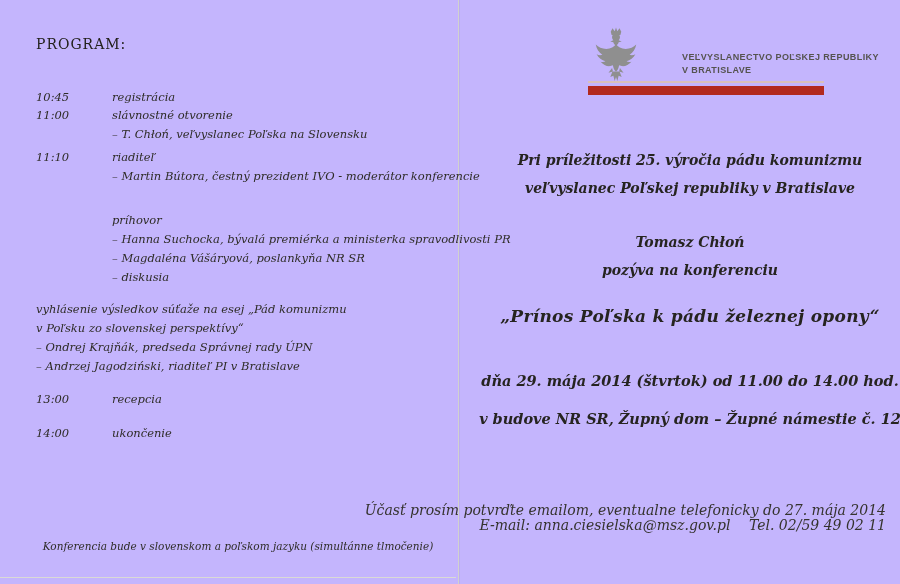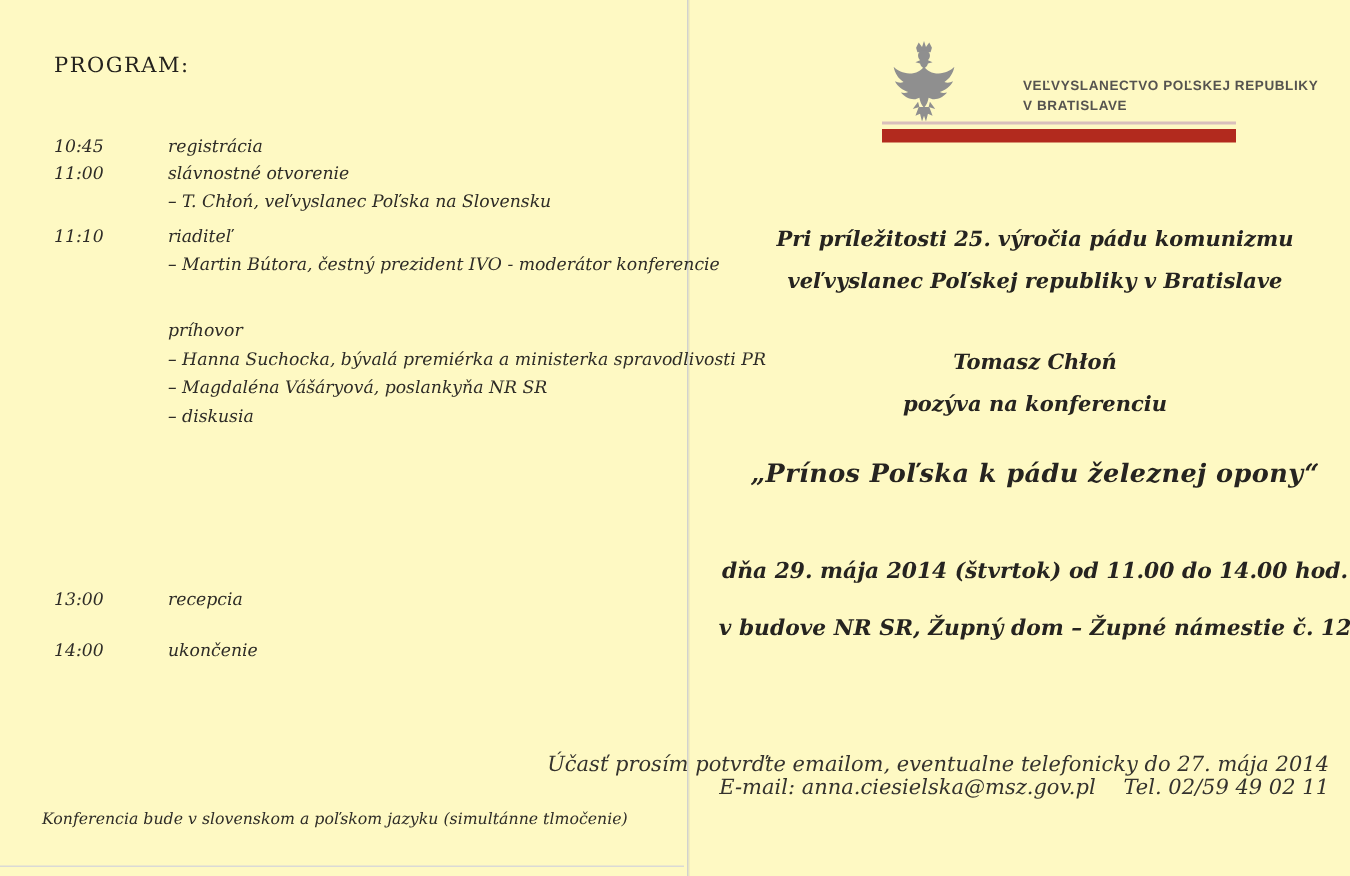--- a/index.html
+++ b/index.html
@@ -1,28 +1,28 @@
 <!DOCTYPE html>
 <html><head>
 <meta charset="utf-8">
 <style>
   html,body{margin:0;padding:0;background:#e9e9e7;}
   .page{
-    position:relative;width:900px;height:584px;background:#fef9c3;
+    position:relative;width:900px;height:584px;background:#c4b5fd;
     font-family:"DejaVu Serif", serif;color:#2a2824;overflow:hidden;
   }
   .fold-line{position:absolute;left:458px;top:0;width:1px;height:584px;background:#d2d2ce;box-shadow:1px 0 0 rgba(0,0,0,0.04);}
   .left-bottom-line{position:absolute;left:0;top:577px;width:456px;height:1px;background:#dadad6;}
 
   
   .program-heading{position:absolute;left:36px;top:36px;font-size:14px;letter-spacing:1px;color:#23211d;}
   .sched-row{position:absolute;left:36px;display:flex;font-style:italic;font-size:11.5px;line-height:19px;color:#2e2c27;}
   .sched-time{width:76px;flex:none;}
   .sched-lines div{white-space:nowrap;}
-  .program-footer{position:absolute;left:28px;top:540px;width:420px;font-style:italic;font-size:10.5px;color:#2e2c27;}
+  .program-footer{position:absolute;left:28px;top:540px;width:420px;text-align:center;font-style:italic;font-size:10.5px;color:#2e2c27;}
 
   
   .eagle{position:absolute;left:594px;top:27px;width:44px;height:58px;}
   .embassy-name{
     position:absolute;left:646px;top:51px;
     font-family:"Liberation Sans", sans-serif;font-size:9px;font-weight:bold;
     color:#55534f;letter-spacing:0.4px;line-height:13px;margin-left:36px;
   }
   .flag-thin{position:absolute;left:588px;top:81px;width:236px;height:2px;}
   .flag-bar{position:absolute;left:588px;top:86px;width:236px;height:9px;}
@@ -77,20 +77,26 @@
     <div class="sched-time"></div>
     <div class="sched-lines">
       <div>príhovor</div>
       <div>–  Hanna Suchocka, bývalá premiérka a ministerka spravodlivosti PR</div>
       <div>–  Magdaléna Vášáryová, poslankyňa NR SR</div>
       <div>–  diskusia</div>
     </div>
   </div>
 
   <div class="sched-row" style="top:300px">
+    <div class="sched-lines">
+      <div>vyhlásenie výsledkov súťaže na esej „Pád komunizmu</div>
+      <div>v Poľsku zo slovenskej perspektívy“</div>
+      <div>–  Ondrej Krajňák, predseda Správnej rady ÚPN</div>
+      <div>–  Andrzej Jagodziński, riaditeľ PI v Bratislave</div>
+    </div>
   </div>
 
   <div class="sched-row" style="top:390px">
     <div class="sched-time">13:00</div>
     <div class="sched-lines">
       <div>recepcia</div>
     </div>
   </div>
 
   <div class="sched-row" style="top:424px">

